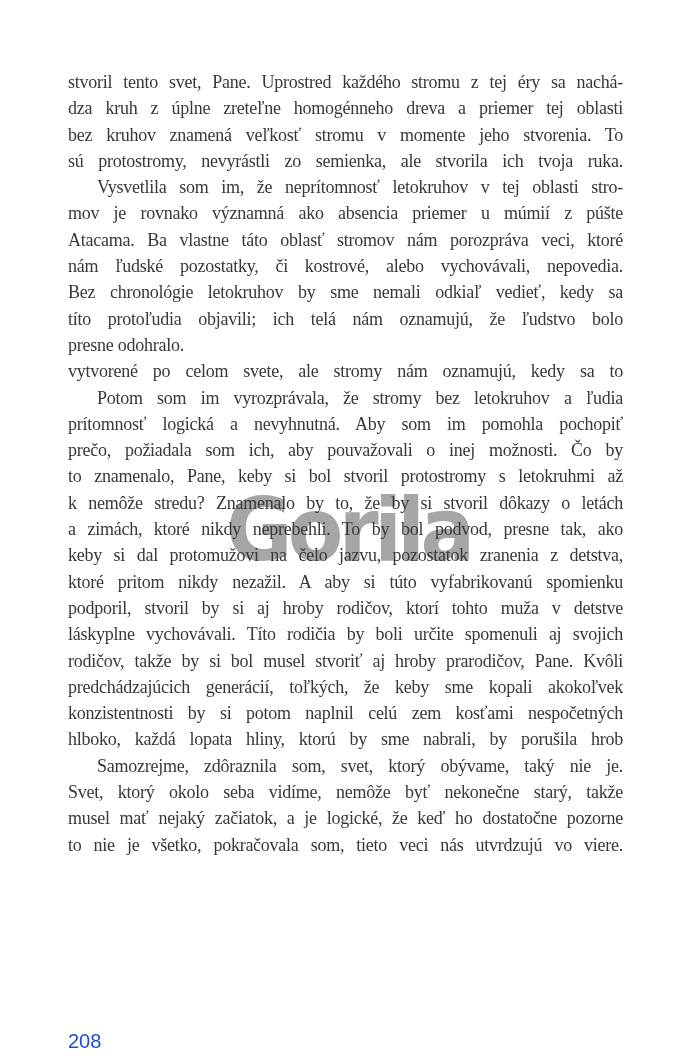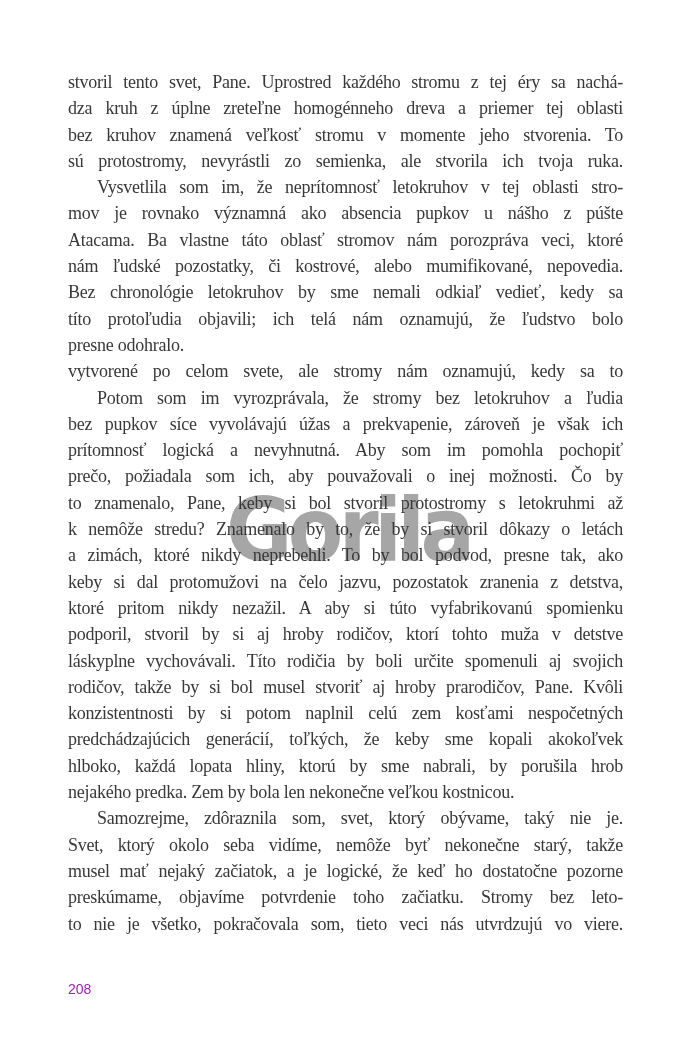--- a/index.html
+++ b/index.html
@@ -49,64 +49,61 @@
   }
   .line.just {
     text-align-last: justify;
   }
   .line.indent {
     text-indent: 29px;
   }
   .page-number {
     position: absolute;
     left: 68px;
-    top: 982px;
+    top: 1030px;
     z-index: 2;
     font-family: "Liberation Sans", sans-serif;
-    font-size: 14px;
+    font-size: 20px;
     line-height: 1.1;
-    color: #a21caf;
+    color: #1d4ed8;
   }
 </style>
 </head>
 <body>
 
 <div class="page">
   <div class="watermark">Gorila</div>
 
   <main class="text-block" id="text-block">
       <div class="line just">stvoril tento svet, Pane. Uprostred každého stromu z tej éry sa nachá-</div>
       <div class="line just">dza kruh z úplne zreteľne homogénneho dreva a priemer tej oblasti</div>
       <div class="line just">bez kruhov znamená veľkosť stromu v momente jeho stvorenia. To</div>
       <div class="line just">sú protostromy, nevyrástli zo semienka, ale stvorila ich tvoja ruka.</div>
       <div class="line indent just">Vysvetlila som im, že neprítomnosť letokruhov v tej oblasti stro-</div>
-      <div class="line just">mov je rovnako významná ako absencia pupkov u nášho z púšte</div>
+      <div class="line just">mov je rovnako významná ako absencia priemer u múmií z púšte</div>
       <div class="line just">Atacama. Ba vlastne táto oblasť stromov nám porozpráva veci, ktoré</div>
-      <div class="line just">nám ľudské pozostatky, či kostrové, alebo mumifikované, nepovedia.</div>
+      <div class="line just">nám ľudské pozostatky, či kostrové, alebo vychovávali, nepovedia.</div>
       <div class="line just">Bez chronológie letokruhov by sme nemali odkiaľ vedieť, kedy sa</div>
       <div class="line just">títo protoľudia objavili; ich telá nám oznamujú, že ľudstvo bolo</div>
       <div class="line">presne odohralo.</div>
       <div class="line just">vytvorené po celom svete, ale stromy nám oznamujú, kedy sa to</div>
       <div class="line indent just">Potom som im vyrozprávala, že stromy bez letokruhov a ľudia</div>
-      <div class="line just">bez pupkov síce vyvolávajú úžas a prekvapenie, zároveň je však ich</div>
       <div class="line just">prítomnosť logická a nevyhnutná. Aby som im pomohla pochopiť</div>
       <div class="line just">prečo, požiadala som ich, aby pouvažovali o inej možnosti. Čo by</div>
       <div class="line just">to znamenalo, Pane, keby si bol stvoril protostromy s letokruhmi až</div>
       <div class="line just">k nemôže stredu? Znamenalo by to, že by si stvoril dôkazy o letách</div>
       <div class="line just">a zimách, ktoré nikdy neprebehli. To by bol podvod, presne tak, ako</div>
       <div class="line just">keby si dal protomužovi na čelo jazvu, pozostatok zranenia z detstva,</div>
       <div class="line just">ktoré pritom nikdy nezažil. A aby si túto vyfabrikovanú spomienku</div>
       <div class="line just">podporil, stvoril by si aj hroby rodičov, ktorí tohto muža v detstve</div>
       <div class="line just">láskyplne vychovávali. Títo rodičia by boli určite spomenuli aj svojich</div>
       <div class="line just">rodičov, takže by si bol musel stvoriť aj hroby prarodičov, Pane. Kvôli</div>
+      <div class="line just">predchádzajúcich generácií, toľkých, že keby sme kopali akokoľvek</div>
       <div class="line just">konzistentnosti by si potom naplnil celú zem kosťami nespočetných</div>
-      <div class="line just">predchádzajúcich generácií, toľkých, že keby sme kopali akokoľvek</div>
       <div class="line just">hlboko, každá lopata hliny, ktorú by sme nabrali, by porušila hrob</div>
-      <div class="line">nejakého predka. Zem by bola len nekonečne veľkou kostnicou.</div>
       <div class="line indent just">Samozrejme, zdôraznila som, svet, ktorý obývame, taký nie je.</div>
       <div class="line just">Svet, ktorý okolo seba vidíme, nemôže byť nekonečne starý, takže</div>
       <div class="line just">musel mať nejaký začiatok, a je logické, že keď ho dostatočne pozorne</div>
-      <div class="line just">preskúmame, objavíme potvrdenie toho začiatku. Stromy bez leto-</div>
       <div class="line just">to nie je všetko, pokračovala som, tieto veci nás utvrdzujú vo viere.</div>
     </main>
 
   <div class="page-number">208</div>
 </div>
 
 </body></html>

